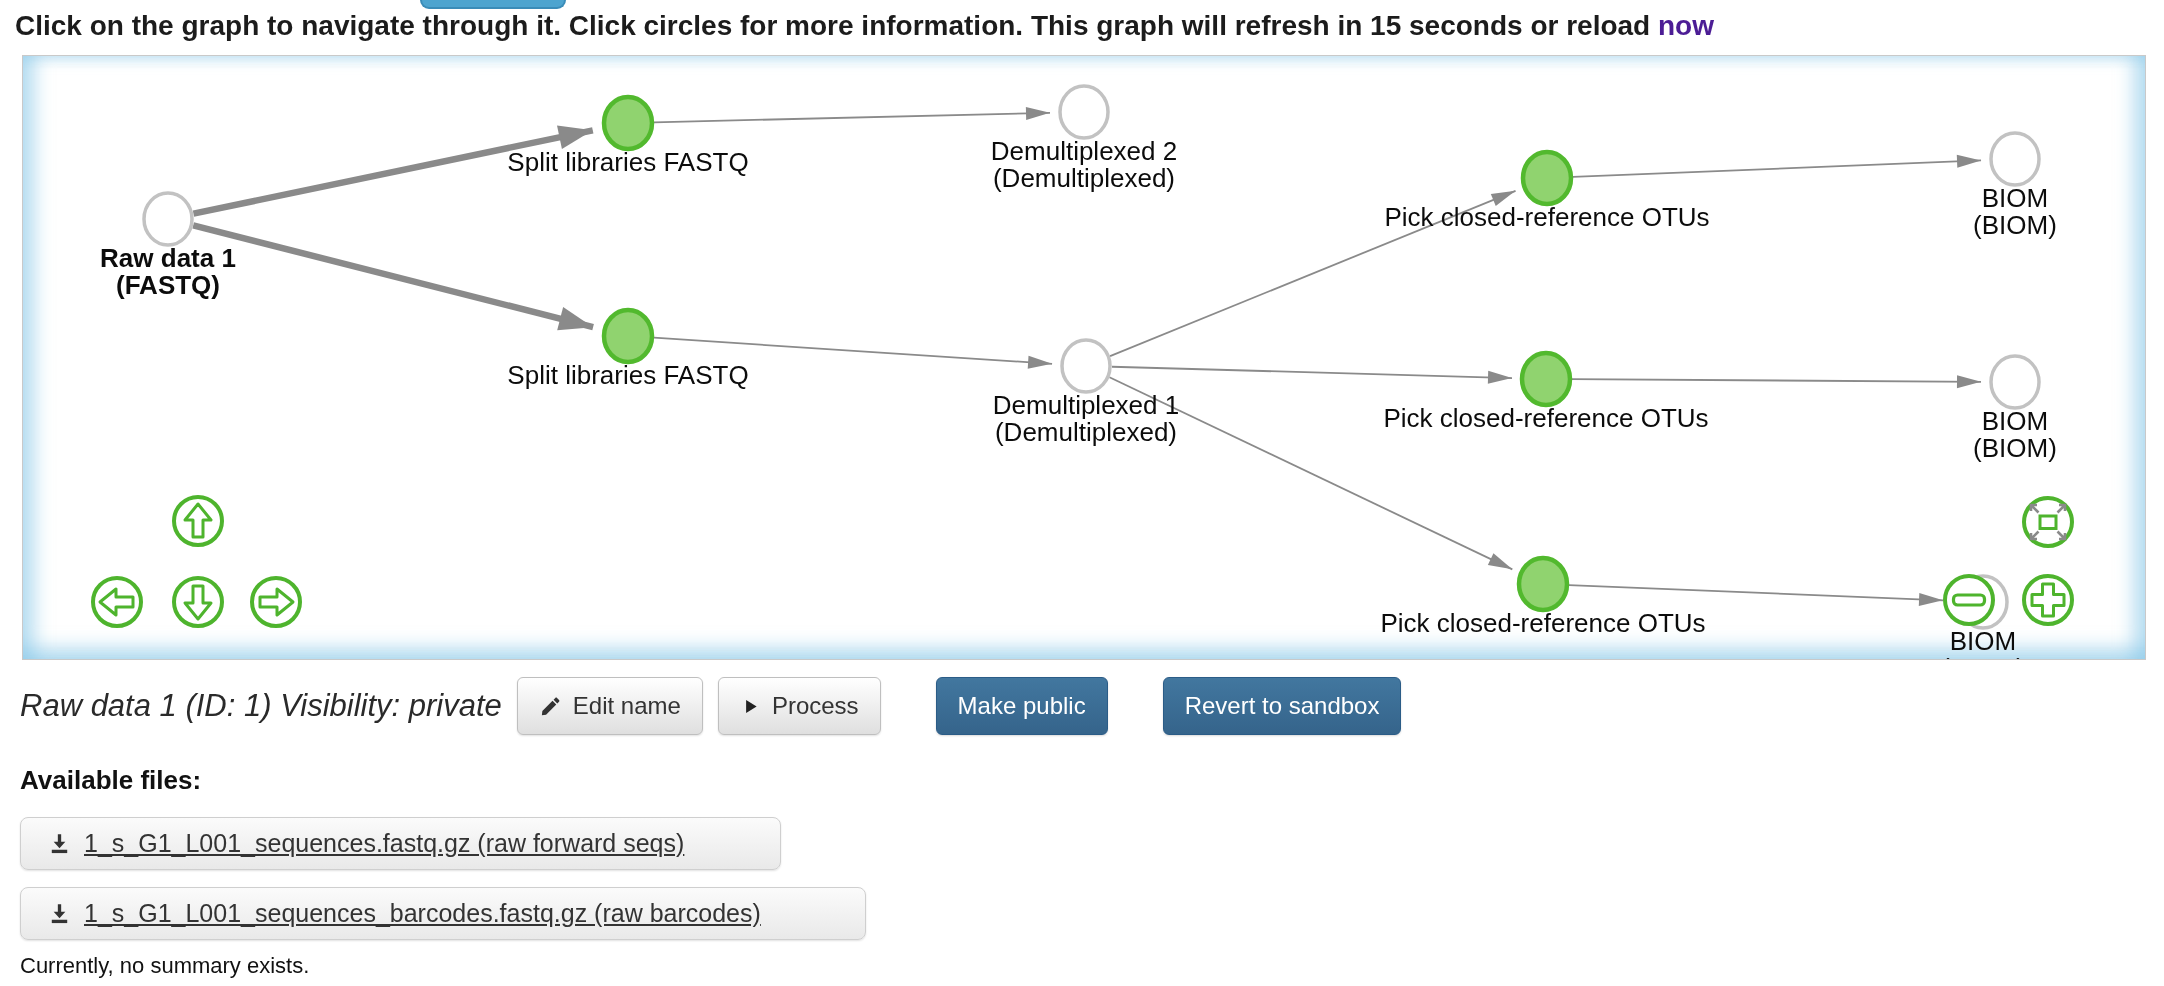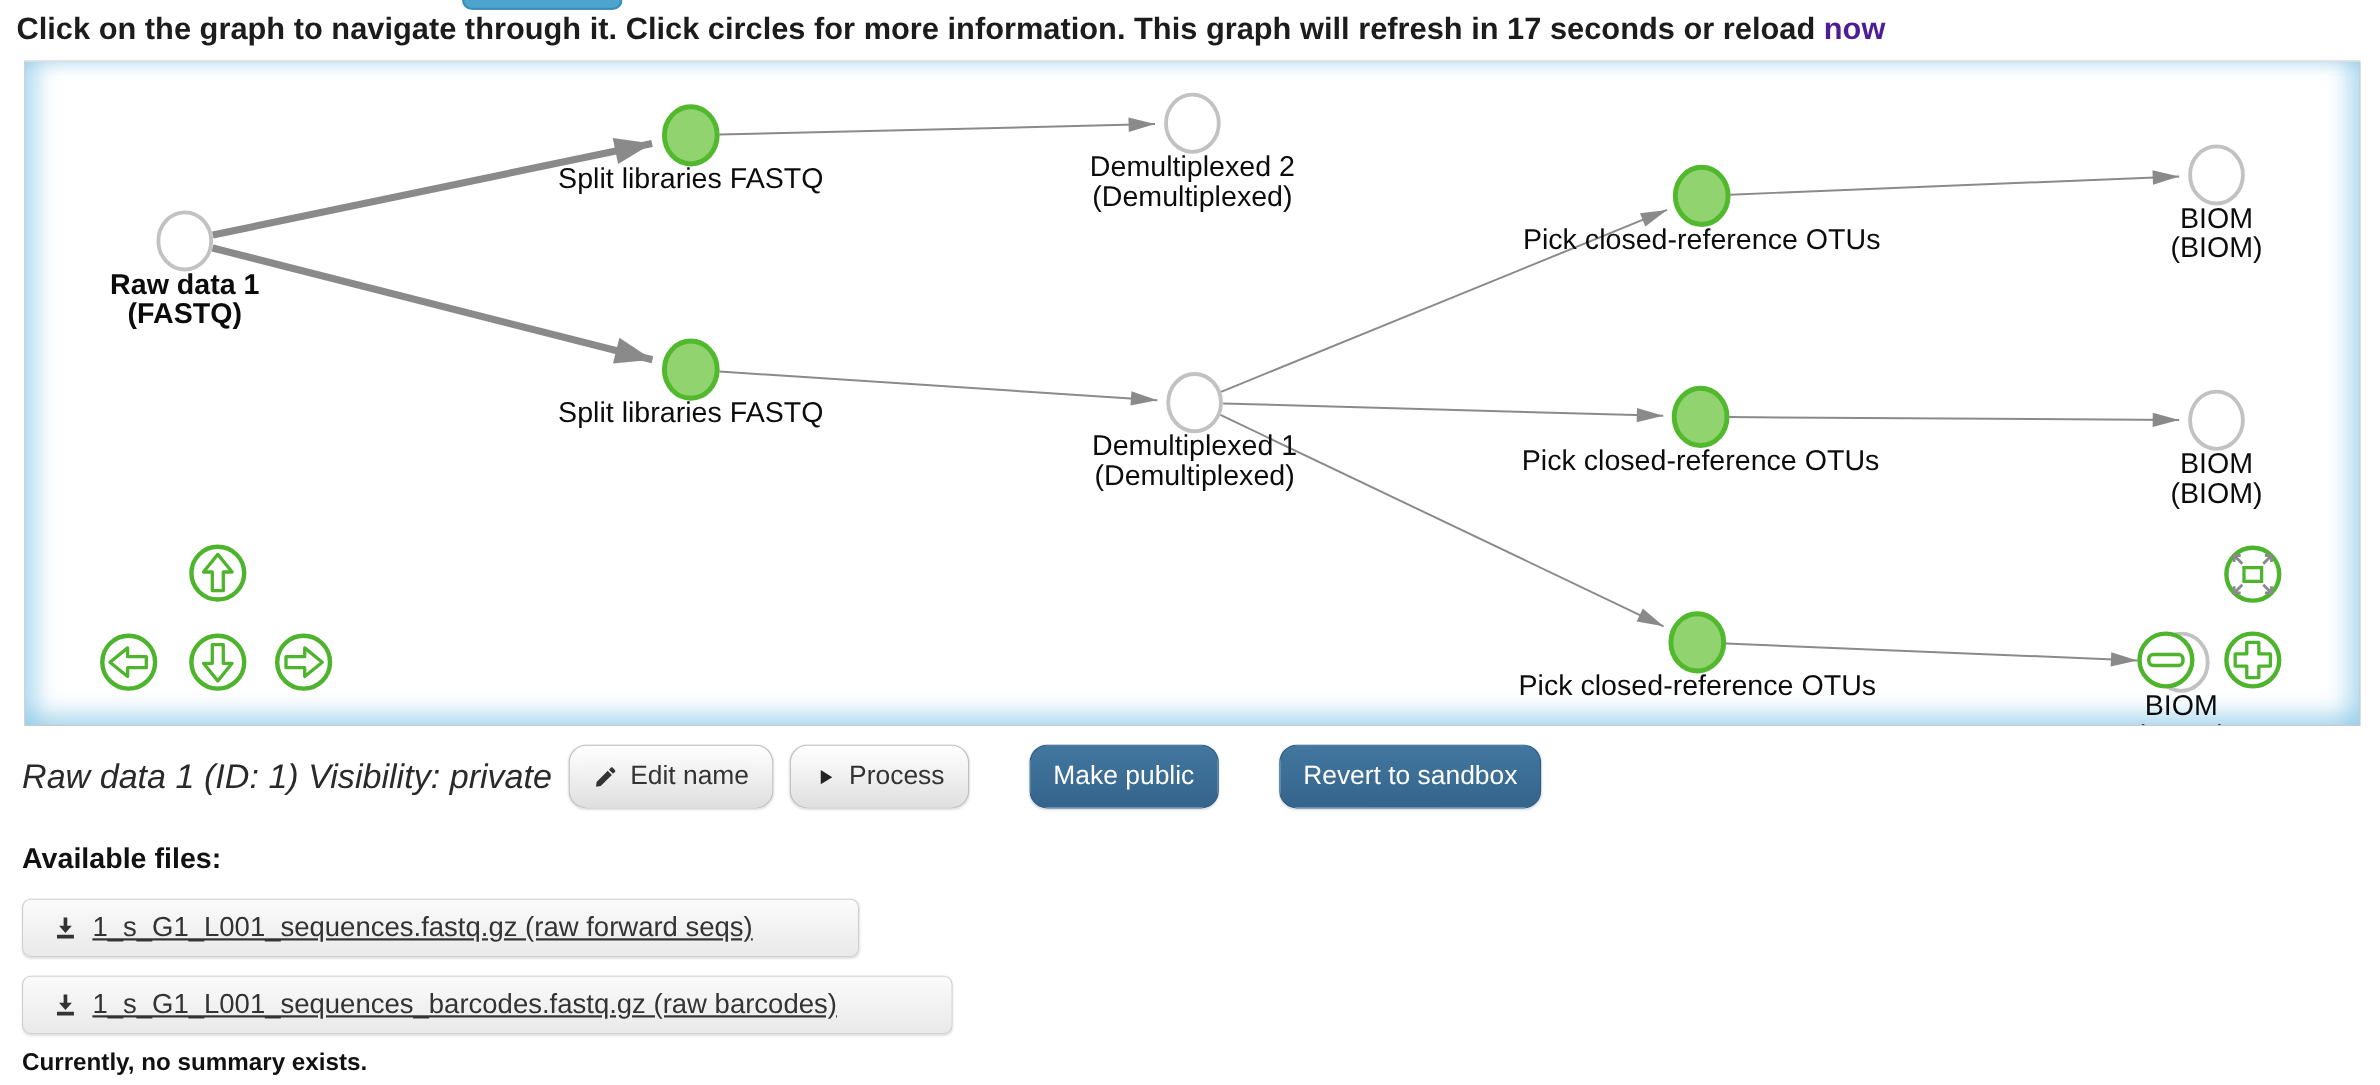--- a/index.html
+++ b/index.html
@@ -33,21 +33,21 @@
     background:transparent;cursor:pointer;line-height:0;
   }
   
   .artifact-row{
     position:absolute;left:20px;top:677px;height:58px;
     display:flex;align-items:center;gap:15px;
   }
   .artifact-title{font-style:italic;font-size:31px;color:#2a2a2a;white-space:nowrap;}
   .btn{
     display:inline-flex;align-items:center;gap:11px;height:58px;padding:0 21px;
-    font-family:inherit;font-size:24px;border-radius:16px;border:1px solid;
+    font-family:inherit;font-size:24px;border-radius:6px;border:1px solid;
     cursor:pointer;white-space:nowrap;box-sizing:border-box;
   }
   .btn-default{
     color:#333;background:linear-gradient(#ffffff,#dfdfdf);
     border-color:#bfbfbf;box-shadow:0 1px 2px rgba(0,0,0,.12);
   }
   .btn-danger{
     color:#fff;background:linear-gradient(#d6504b,#bd352f);
     border-color:#a83832;box-shadow:0 1px 2px rgba(0,0,0,.15);
   }
@@ -58,30 +58,30 @@
   .files-heading{position:absolute;left:20px;top:765px;font-size:26px;font-weight:bold;color:#111;}
   .file-btn{
     position:absolute;left:20px;display:inline-flex;align-items:center;gap:12px;
     height:53px;padding:0 26px;font-family:inherit;font-size:25px;color:#333;
     background:linear-gradient(#fbfbfb,#e9e9e9);border:1px solid #cfcfcf;
     border-radius:8px;cursor:pointer;box-shadow:0 1px 2px rgba(0,0,0,.12);
     white-space:nowrap;box-sizing:border-box;text-decoration:underline;
   }
   .file-btn-1{top:817px;min-width:761px;}
   .file-btn-2{top:887px;min-width:846px;}
-  .summary-note{position:absolute;left:20px;top:953px;font-size:22px;font-weight:bold;color:#111;}
+  .summary-note{position:absolute;left:20px;top:953px;font-size:22px;font-weight:normal;color:#111;}
 </style>
 </head>
 <body>
 
 <div class="page">
 
   <div class="tab-stub"></div>
 
-  <div class="instruction"><span>Click on the graph to navigate through it. Click circles for more information. This graph will refresh in </span><span>17</span><span> seconds or reload </span><a>now</a></div>
+  <div class="instruction"><span>Click on the graph to navigate through it. Click circles for more information. This graph will refresh in </span><span>15</span><span> seconds or reload </span><a>now</a></div>
 
   <div class="graph-panel">
     <svg id="graph-svg" class="canvas" width="2122" height="603">
       <defs>
         <marker id="ah" markerUnits="userSpaceOnUse" markerWidth="28" markerHeight="18" refX="26" refY="9" orient="auto">
           <path d="M2,2.5 L26,9 L2,15.5 Z" fill="#8a8a8a"></path>
         </marker>
         <marker id="ah-big" markerUnits="userSpaceOnUse" markerWidth="38" markerHeight="28" refX="36" refY="14" orient="auto">
           <path d="M2,2 L36,14 L2,26 Z" fill="#8a8a8a"></path>
         </marker>

